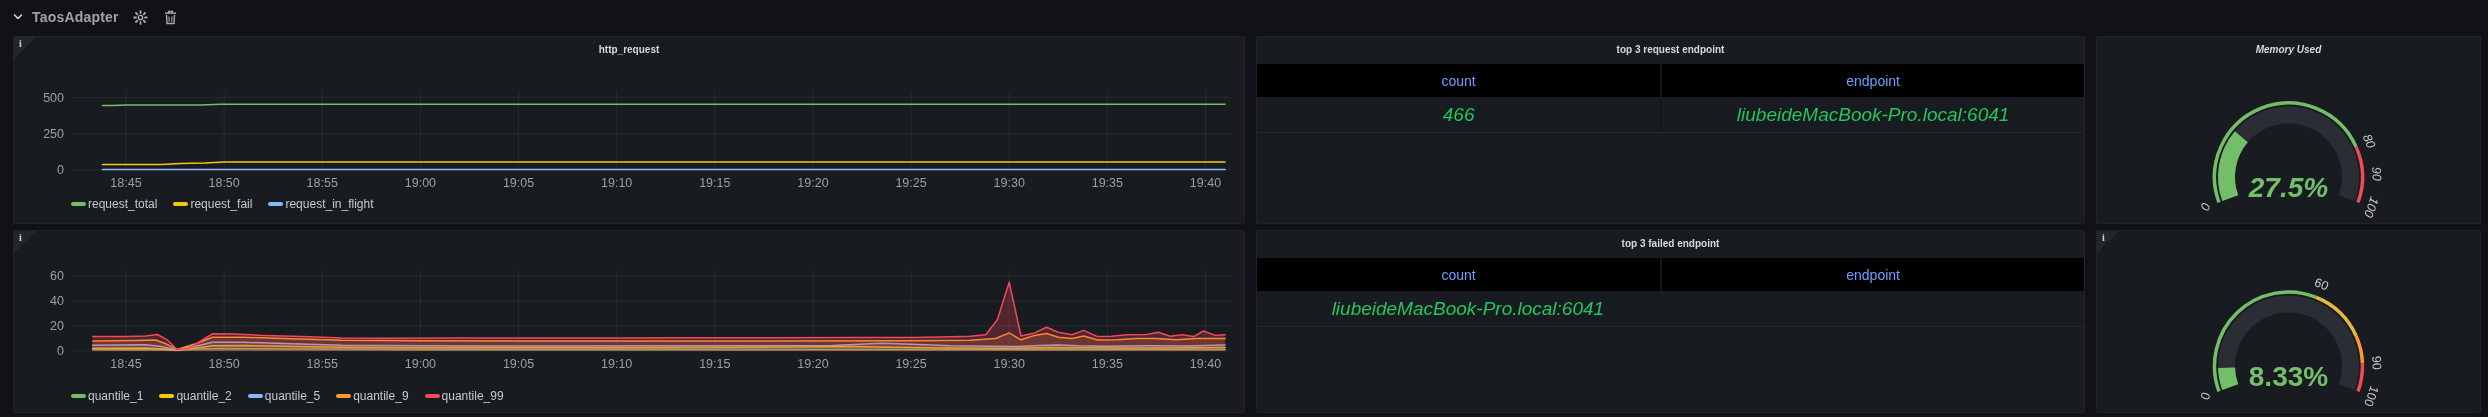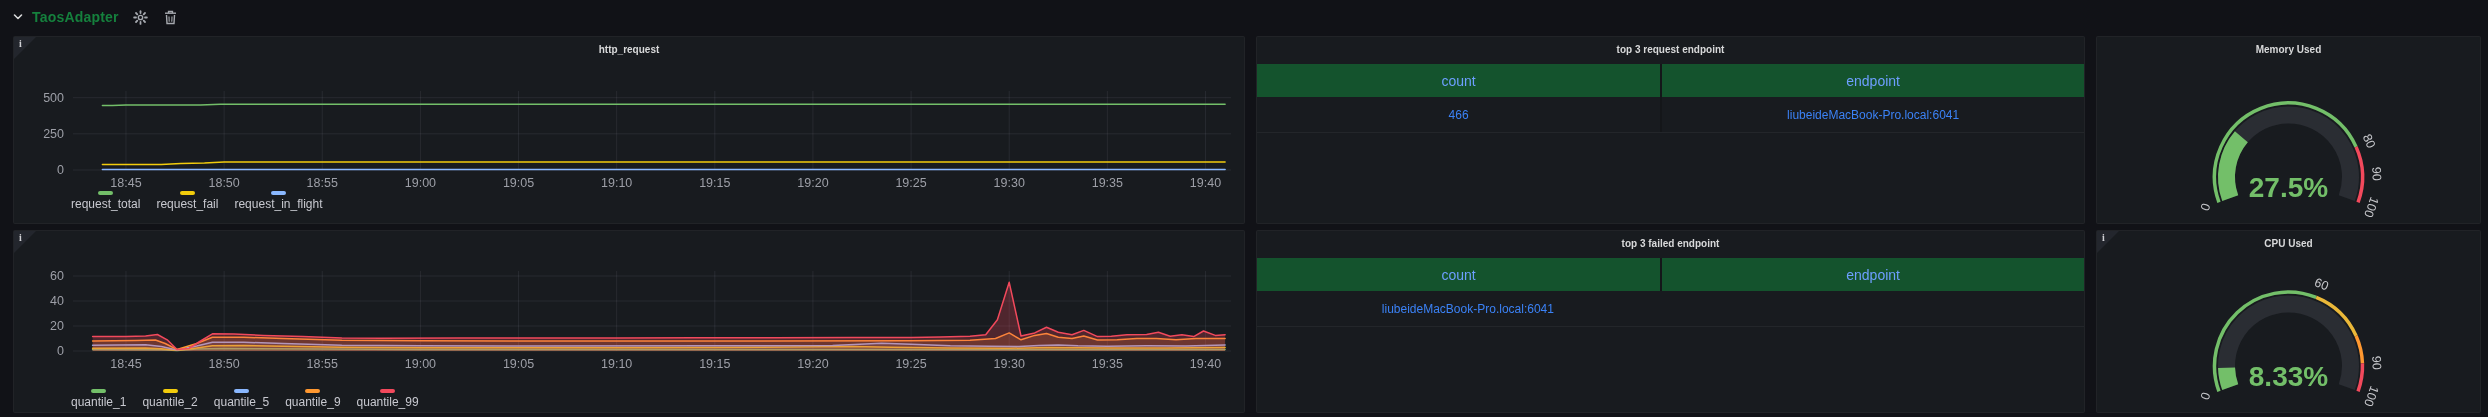--- a/index.html
+++ b/index.html
@@ -1,55 +1,55 @@
 <!DOCTYPE html>
 <html><head>
 <meta charset="utf-8">
 <style>
   html,body{margin:0;padding:0;background:#111217;}
   #stage{position:relative;width:2488px;height:417px;background:#111217;overflow:hidden;
          font-family:"Liberation Sans",sans-serif;-webkit-font-smoothing:antialiased;}
   
   .row-header{position:absolute;top:6px;left:10px;display:flex;align-items:center;gap:14px;height:22px;}
   .row-collapse{display:flex;align-items:center;gap:6px;cursor:pointer;}
-  .row-title{font-size:14px;font-weight:bold;color:#15803d;letter-spacing:.2px;}
+  .row-title{font-size:14px;font-weight:bold;color:#a3a3a3;letter-spacing:.2px;}
   .row-icon{display:flex;align-items:center;justify-content:center;width:16px;height:16px;}
   
   .panel{position:absolute;background:#181b1f;border:1px solid rgba(255,255,255,0.04);
          border-radius:2px;box-sizing:border-box;}
   .panel-title{position:absolute;top:0;left:0;right:0;height:26px;line-height:26px;text-align:center;
                font-size:10px;font-weight:bold;color:#d8d9da;cursor:pointer;}
   #p-http   {left:13px;  top:36px;  width:1232px;height:188px;}
   #p-req    {left:1256px;top:36px;  width:829px; height:188px;}
-  #p-mem    {left:2096px;top:36px;  width:385px; height:188px;}
+  #p-mem    {left:2096px;top:36px;  width:385px; height:188px;font-style:italic;}
   #p-lat    {left:13px;  top:230px; width:1232px;height:183px;}
   #p-fail   {left:1256px;top:230px; width:829px; height:183px;padding-left:48px;}
   #p-cpu    {left:2096px;top:230px; width:385px; height:183px;}
   .chart-body{position:absolute;top:24px;left:0;right:0;bottom:0;}
   
   .corner{position:absolute;top:0;left:0;width:0;height:0;
           border-top:22px solid #23262d;border-right:22px solid transparent;z-index:3;}
   .corner-i{position:absolute;top:1px;left:5px;z-index:4;font-size:10px;font-weight:bold;
             color:#cfd0d4;font-family:"Liberation Serif",serif;}
   
   .legend{position:absolute;left:57px;display:flex;gap:16px;align-items:center;z-index:2;}
   #p-http .legend{bottom:12px;}
-  #p-lat  .legend{bottom:3px;}
-  .legend-item{display:flex;align-items:center;gap:2px;cursor:pointer;flex-direction:column;}
+  #p-lat  .legend{bottom:9px;}
+  .legend-item{display:flex;align-items:center;gap:2px;cursor:pointer;}
   .legend-swatch{width:15px;height:4px;border-radius:2px;display:inline-block;}
   .legend-label{font-size:12px;color:#c8c9d0;}
   
   .gtable{position:absolute;top:27px;left:0;right:0;}
-  .t-head{display:flex;background:#14532d;height:33px;}
+  .t-head{display:flex;background:#000000;height:33px;}
   .t-hcell{display:flex;align-items:center;justify-content:center;font-size:14px;color:#6e9fff;
            box-sizing:border-box;cursor:pointer;}
   .t-hcell:not(:last-child){border-right:2px solid #141619;}
   .t-row{display:flex;height:35px;border-bottom:1px solid rgba(255,255,255,0.05);}
-  .t-cell{display:flex;align-items:center;justify-content:center;font-size:12px;color:#3b82f6;
-          box-sizing:border-box;}
+  .t-cell{display:flex;align-items:center;justify-content:center;font-size:19px;color:#22c55e;
+          box-sizing:border-box;font-style:italic;}
   .t-cell:not(:last-child){border-right:2px solid #141619;}
   svg{display:block;}
 </style>
 </head>
 <body>
 
 <div id="stage">
 
   <div class="row-header">
     <div class="row-collapse">
@@ -256,21 +256,20 @@
         </div>
         <div class="t-row">
           <div class="t-cell" style="width: 51%;">liubeideMacBook-Pro.local:6041</div>
         </div>
       </div>
   </div>
 
   <div class="panel" id="p-cpu">
     <div class="corner"></div>
     <span class="corner-i">i</span>
-    <div class="panel-title">CPU Used</div>
     <div class="chart-body">
         <svg width="383" height="157">
           <path d="M 133.24 132.21 A 62 62 0 1 1 249.76 132.21" fill="none" stroke="#2a2d33" stroke-width="17"></path>
           <path d="M 133.24 132.21 A 62 62 0 0 1 129.53 112.81" fill="none" stroke="#73bf69" stroke-width="17"></path>
           <path d="M 121.96 136.31 A 74 74 0 0 1 219.22 42.39" fill="none" stroke="#73bf69" stroke-width="3.5"></path>
           <path d="M 219.22 42.39 A 74 74 0 0 1 259.10 80.90" fill="none" stroke="#eab839" stroke-width="3.5"></path>
           <path d="M 259.10 80.90 A 74 74 0 0 1 265.45 108.42" fill="none" stroke="#ff9830" stroke-width="3.5"></path>
           <path d="M 265.45 108.42 A 74 74 0 0 1 261.04 136.31" fill="none" stroke="#f2495c" stroke-width="3.5"></path>
           <text x="108.80704937084006" y="141.09777261265884" fill="#c7c8cc" font-size="12.5" text-anchor="middle" dominant-baseline="central" font-family="Liberation Sans, sans-serif" transform="rotate(-70 108.80704937084006 141.09777261265884)">0</text>
           <text x="224.46538022060025" y="29.407820798122714" fill="#c7c8cc" font-size="12.5" text-anchor="middle" dominant-baseline="central" font-family="Liberation Sans, sans-serif" transform="rotate(22 224.46538022060025 29.407820798122714)">60</text>

